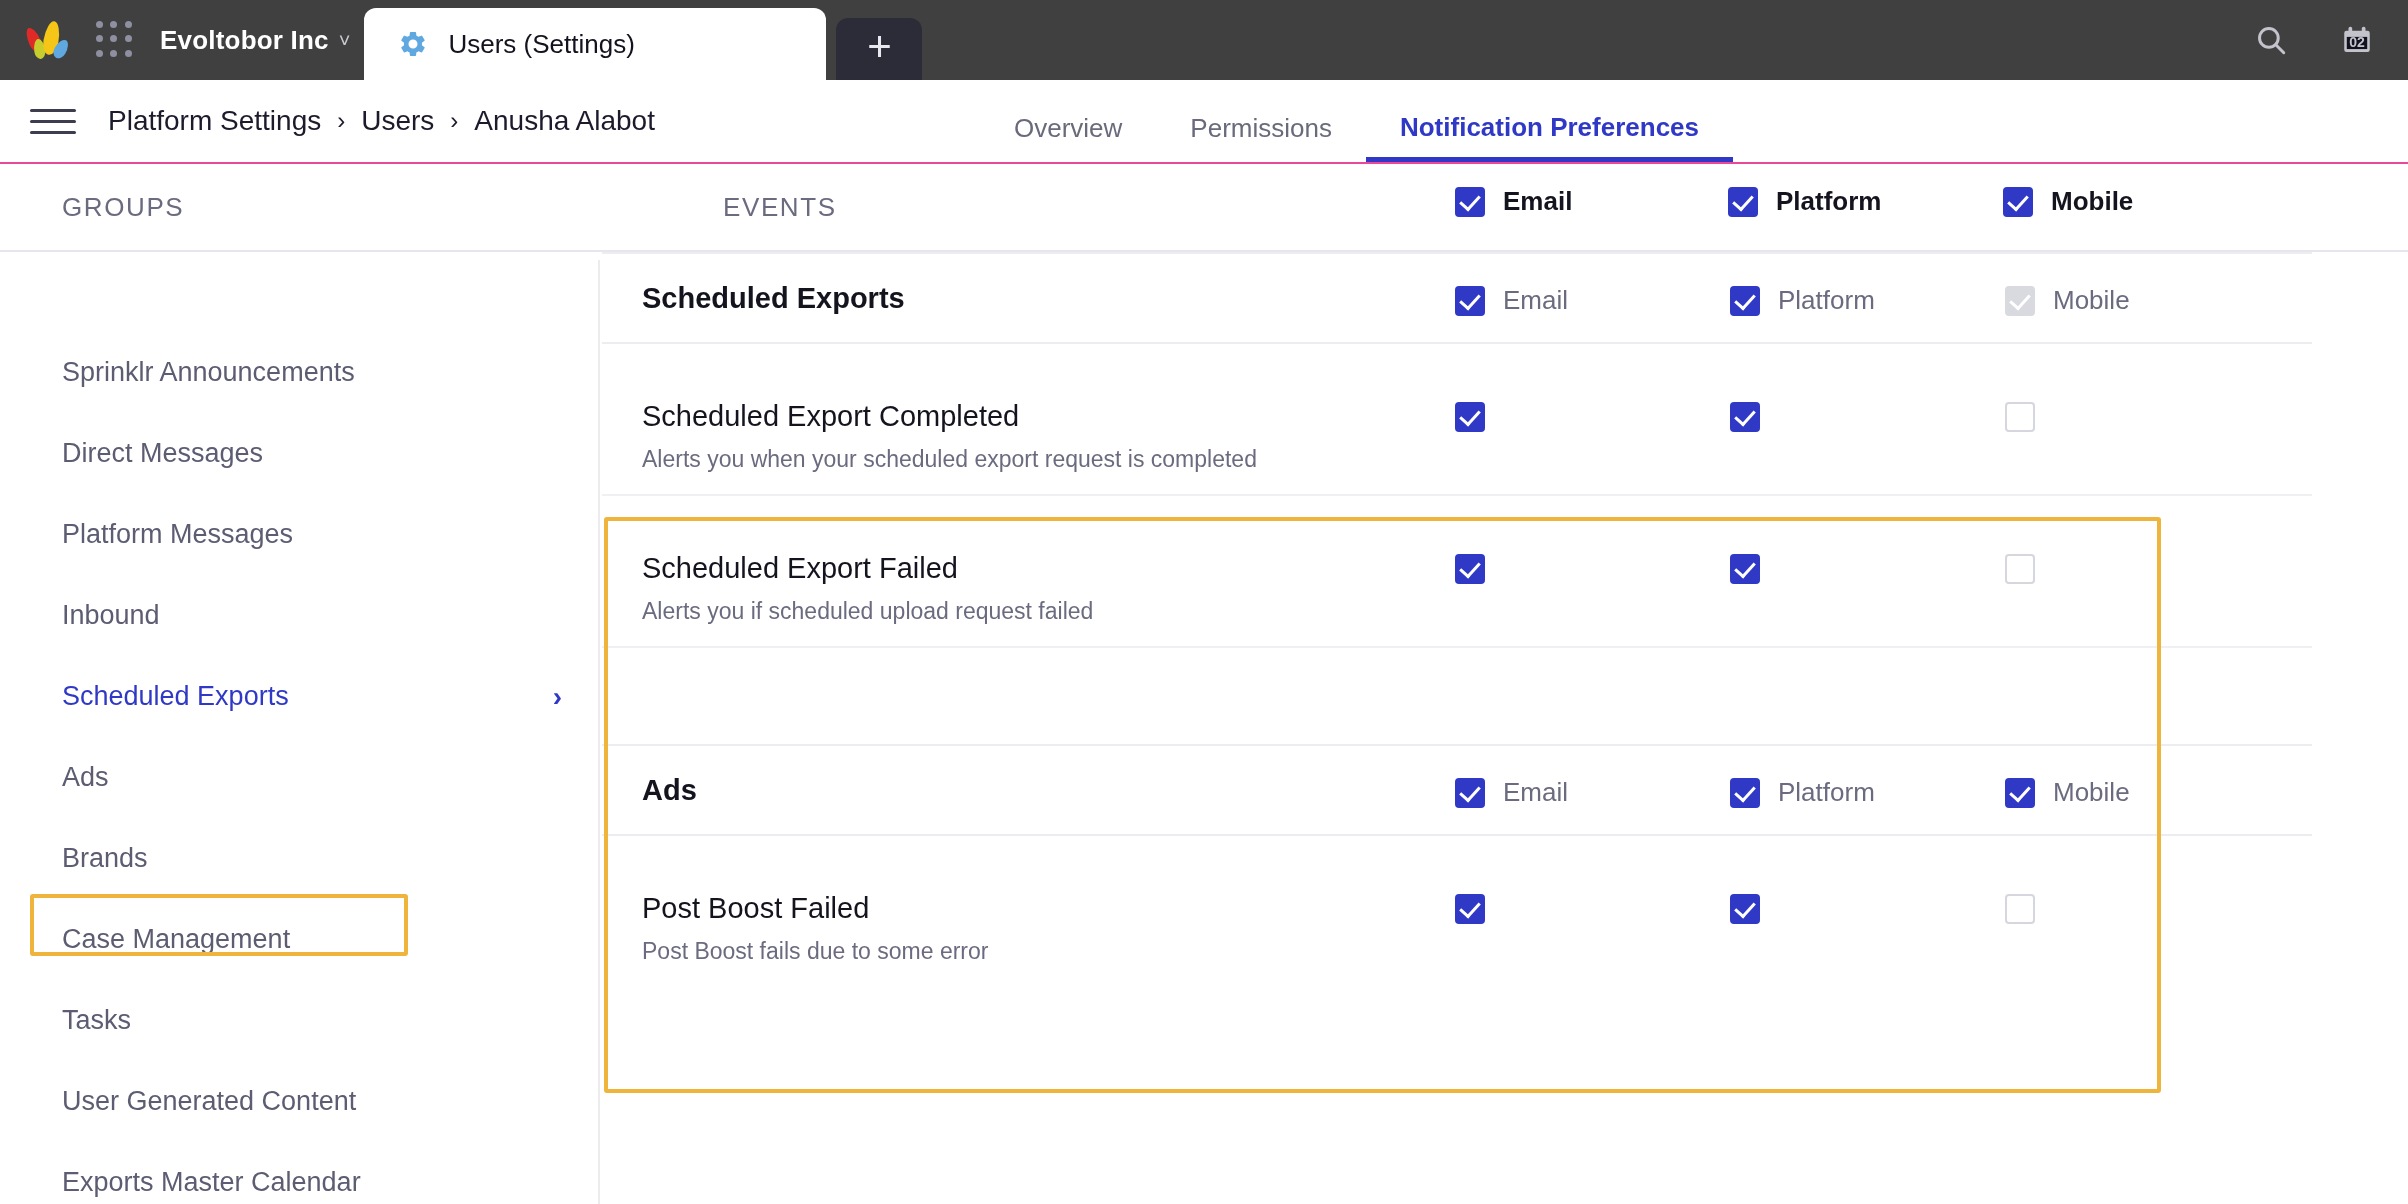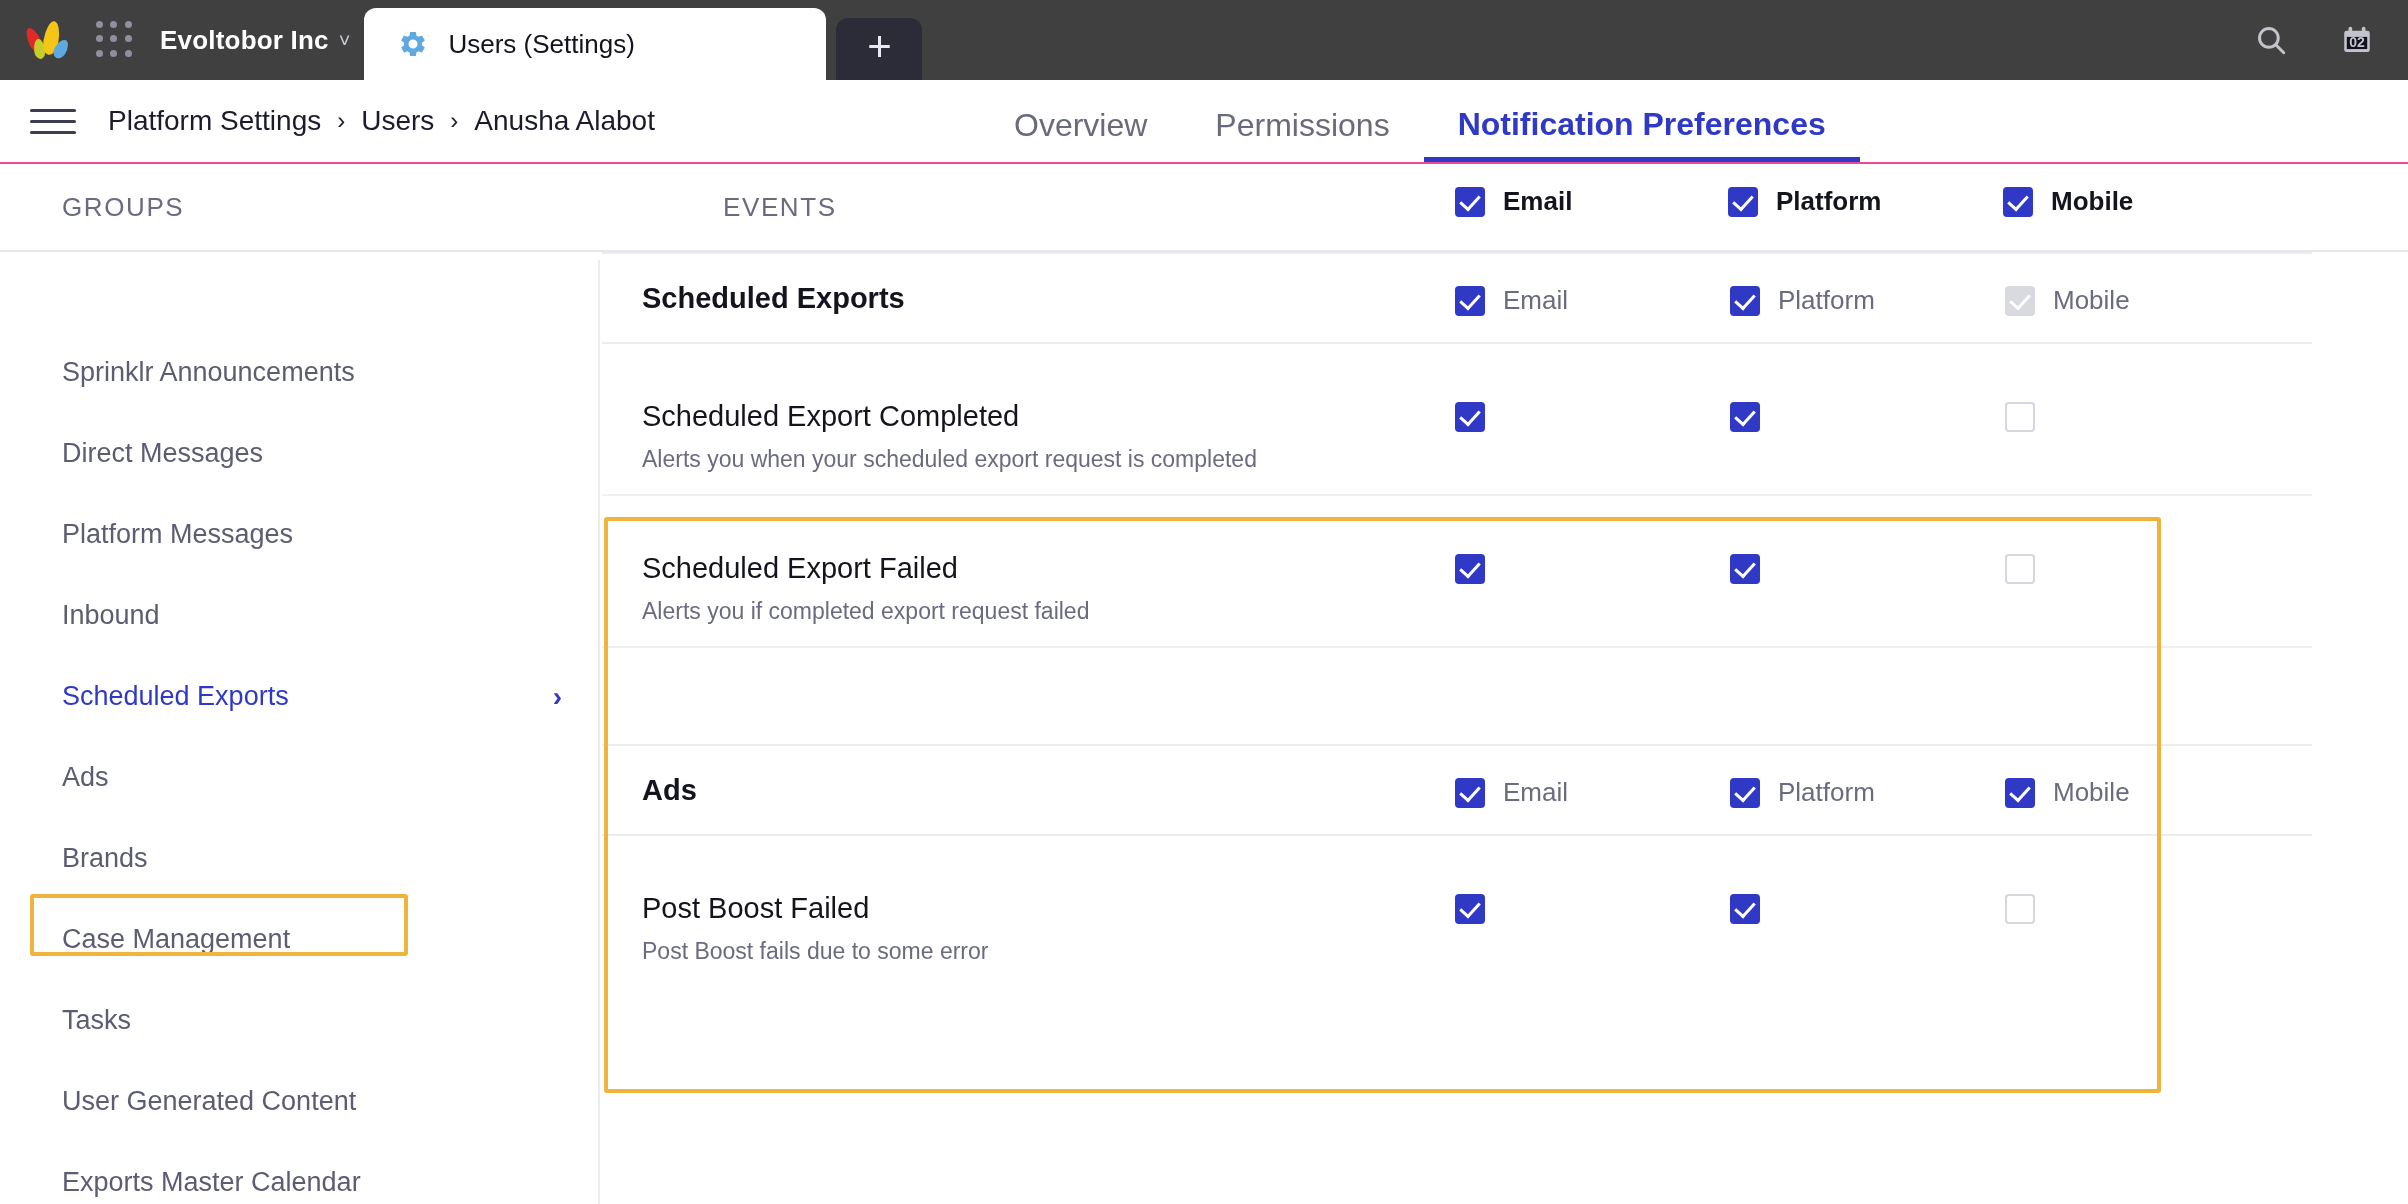--- a/index.html
+++ b/index.html
@@ -89,21 +89,21 @@
     white-space:nowrap;
   }
   .crumb-sep { color:#1b1b2c; font-size:24px; }
 
   .navtabs {
     position:absolute; left:980px; bottom:0;
     display:flex; align-items:flex-end; gap:0;
     height:84px;
   }
   .navtab {
-    font-size:32px; color:#6a6a7d;
+    font-size:26px; color:#6a6a7d;
     padding:0 34px 18px 34px;
     white-space:nowrap;
     align-self:flex-end;
   }
   .navtab.active {
     color:#2f39c6; font-weight:700;
     border-bottom:5px solid #2f39c6;
     padding-bottom:14px;
   }
   .hl-box {
@@ -351,21 +351,21 @@
           <div class="ev-desc">Alerts you when your scheduled export request is completed</div>
         </div>
         <span class="ck on ev-ck" style="left:853px"></span>
         <span class="ck on ev-ck" style="left:1128px"></span>
         <span class="ck off ev-ck" style="left:1403px"></span>
       </div>
 
       <div class="eventrow">
         <div class="ev-txt">
           <div class="ev-title">Scheduled Export Failed</div>
-          <div class="ev-desc">Alerts you if completed export request failed</div>
+          <div class="ev-desc">Alerts you if scheduled upload request failed</div>
         </div>
         <span class="ck on ev-ck" style="left:853px"></span>
         <span class="ck on ev-ck" style="left:1128px"></span>
         <span class="ck off ev-ck" style="left:1403px"></span>
       </div>
 
 
       <div class="spacer"></div>
 
       <div class="grouphdr">

